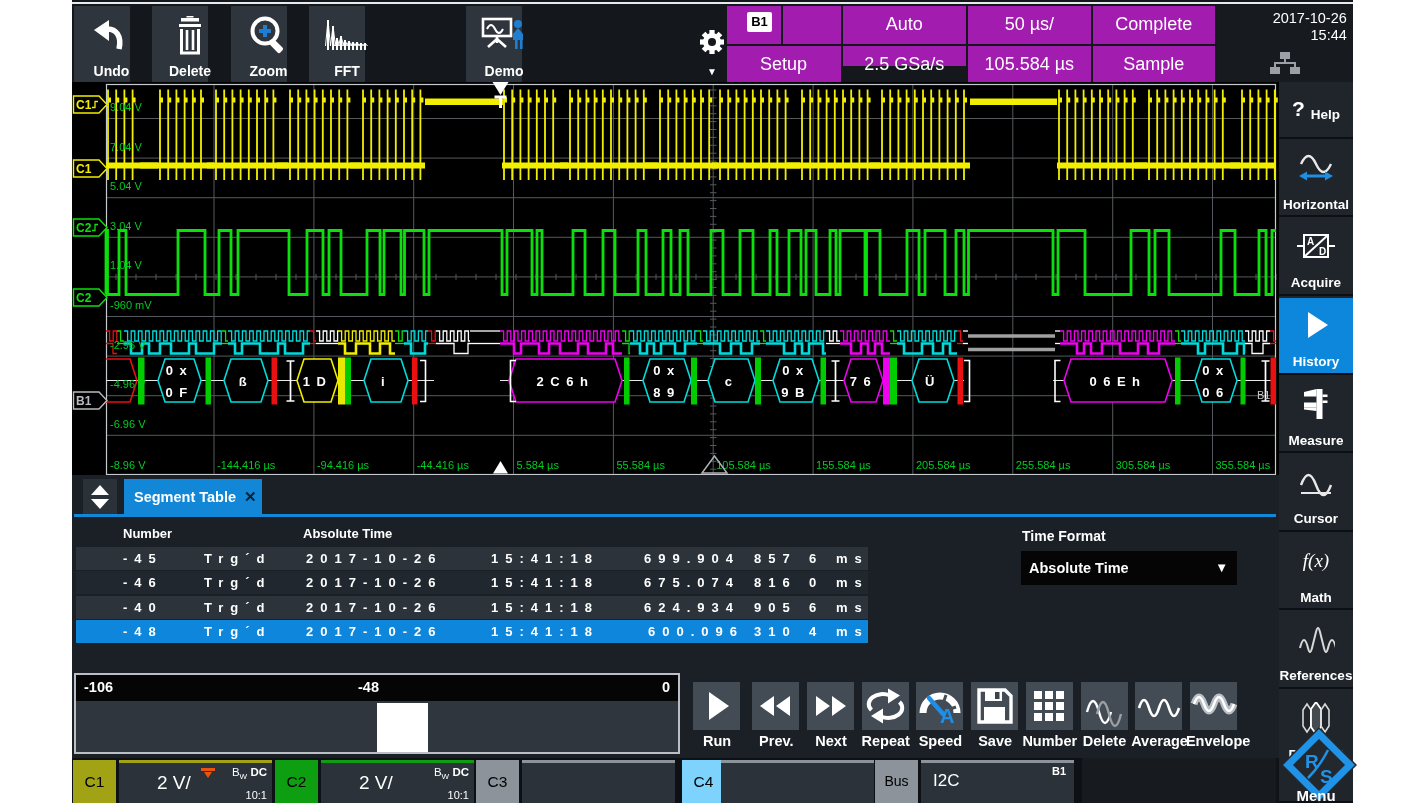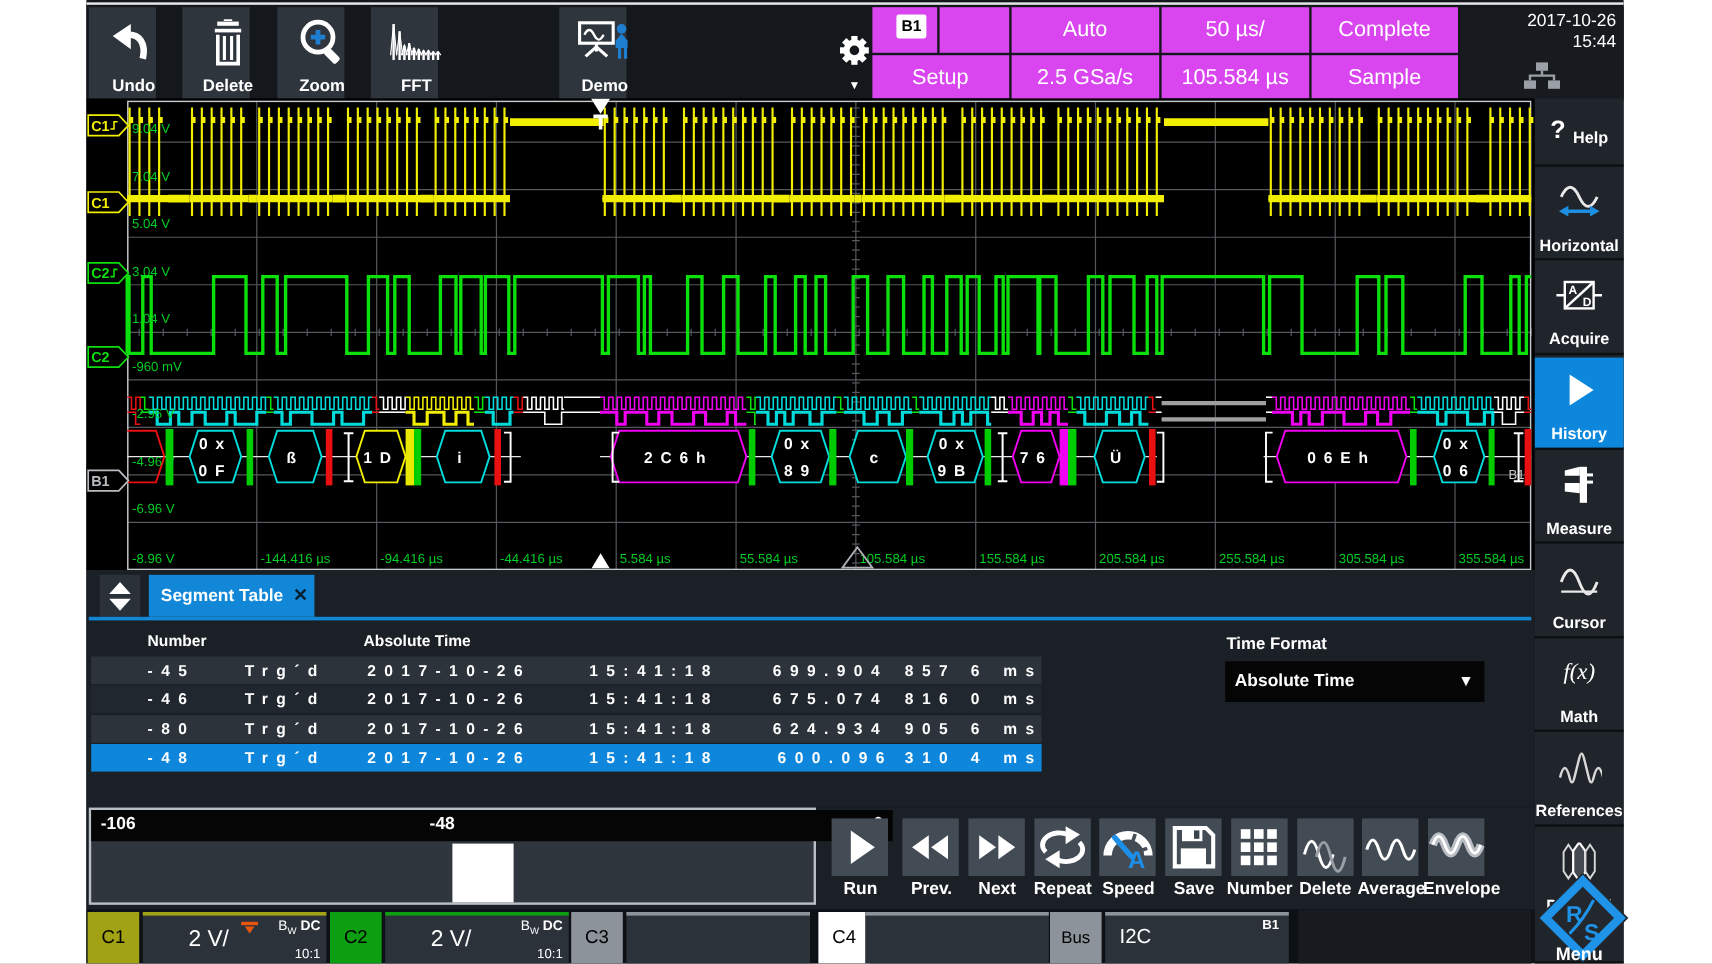--- a/index.html
+++ b/index.html
@@ -5,21 +5,21 @@
 #root { position:relative; width:1427px; height:803px; background:#ffffff; overflow:hidden; }
 #screen { position:absolute; left:72px; top:2px; width:1281px; height:801px; background:#101317; }
 #screen > * { position:absolute; }
 
 #topbar { left:0; top:0; width:1281px; height:80px; background:#14181c; border-top:2px solid #e8eaec; }
 .tbtn { position:absolute; top:2px; width:56px; height:78px; background:#2f353c; }
 .tic { position:absolute; top:6px; left:0; width:76px; height:48px; display:flex; align-items:center; justify-content:center; }
 .tlb { position:absolute; bottom:5px; width:76px; text-align:center; color:#fff; font-size:14px; font-weight:bold; }
 #gear { position:absolute; left:627px; top:25px; }
 #geardown { position:absolute; left:635px; top:62px; color:#fff; font-size:10px; }
-.scell { position:absolute; background:#d946ef; color:#fff; font-size:18px; text-align:center; }
+.scell { position:absolute; background:#a21caf; color:#fff; font-size:18px; text-align:center; }
 #datecell { position:absolute; left:1144.8px; top:2px; width:136px; height:78px; background:#171b20; color:#fff; }
 #b1badge { position:absolute; left:675px; top:8px; width:25px; height:20px; background:#fff; color:#000; font-size:13px; font-weight:bold; text-align:center; line-height:20px; border-radius:2px; }
 
 #wavewrap { left:0; top:80px; width:1207px; height:393px; background:#000; }
 
 #sidebar { left:1207px; top:80px; width:74px; height:721px; background:#20252b; }
 .sitem { position:absolute; left:0; width:74px; border-bottom:2px solid #0d1013; text-align:center; }
 .sitem.sel { background:#0d87dc; }
 .sic { margin-top:8px; height:38px; display:flex; align-items:center; justify-content:center; }
 .slb { color:#fff; font-size:13.5px; font-weight:bold; margin-top:10px; }
@@ -35,21 +35,21 @@
 .trow { position:absolute; left:4px; width:792px; height:23px; color:#fff; font-size:13px; font-weight:bold; letter-spacing:7px; }
 .trow span { position:absolute; top:4px; }
 .trow.a { background:#2c333b; }
 .trow.b { background:#21272e; }
 .trow.sel { background:#0d86dc; }
 #tfmt { position:absolute; left:950px; top:53px; color:#fff; font-size:14px; font-weight:bold; }
 #tfdrop { position:absolute; left:949px; top:76px; width:216px; height:34px; background:#050505; color:#fff; font-size:14.5px; font-weight:bold; line-height:34px; padding-left:8px; }
 #tfarr { position:absolute; right:9px; top:0; font-size:13px; }
 
 #sliderpanel { left:2px; top:671px; width:606px; height:81px; background:#30363d; border:2px solid #b9bfc4; }
-#slidertop { position:absolute; left:0; top:0; width:668px; height:26px; background:#050505; color:#fff; font-size:14.5px; font-weight:bold; }
+#slidertop { position:absolute; left:0; top:0; width:602px; height:26px; background:#050505; color:#fff; font-size:14.5px; font-weight:bold; }
 #handle { position:absolute; left:301px; top:28px; width:51px; height:49px; background:#fff; }
 .hbtn { position:absolute; top:680px; width:54px; }
 .htile { width:47px; height:48px; background:#434c55; }
 .hlb { width:56px; text-align:center; color:#fff; font-size:14.5px; font-weight:bold; margin-top:3px; margin-left:-4px; }
 
 #botbar { left:0; top:756px; width:1204px; height:45px; background:#0d1014; }
 .chtag { position:absolute; top:2px; width:43px; height:43px; color:#000; font-size:15.5px; text-align:center; line-height:43px; }
 .chinfo { position:absolute; top:2px; width:153px; height:43px; background:#2b323a; border-top:3px solid; }
 .vdiv { position:absolute; left:38px; top:9px; color:#fff; font-size:19px; }
 .bwdc { position:absolute; right:5px; top:3px; color:#fff; font-size:11.5px; }
@@ -145,21 +145,21 @@
             <rect x="-2.6" y="-12" width="5.2" height="6" fill="#fff" transform="rotate(225)"></rect>
             <rect x="-2.6" y="-12" width="5.2" height="6" fill="#fff" transform="rotate(270)"></rect>
             <rect x="-2.6" y="-12" width="5.2" height="6" fill="#fff" transform="rotate(315)"></rect>
             <circle r="4" fill="#14181c"></circle>
           </svg></div>
       <div id="geardown">▼</div>
       <div class="scell" style="left:654.6px;top:2px;width:54px;height:37.5px"></div>
       <div class="scell" style="left:710.6px;top:2px;width:58px;height:37.5px"></div>
       <div class="scell" style="left:654.6px;top:41.5px;width:114px;height:36.5px;line-height:36.5px">Setup</div>
       <div class="scell" style="left:770.6px;top:2px;width:123.3px;height:37.5px;line-height:37.5px">Auto</div>
-      <div class="scell" style="left:770.6px;top:41.5px;width:123.3px;height:38px;line-height:36.5px">2.5 GSa/s</div>
+      <div class="scell" style="left:770.6px;top:41.5px;width:123.3px;height:20px;line-height:36.5px">2.5 GSa/s</div>
       <div class="scell" style="left:895.9px;top:2px;width:122.9px;height:37.5px;line-height:37.5px">50 µs/</div>
       <div class="scell" style="left:895.9px;top:41.5px;width:122.9px;height:36.5px;line-height:36.5px">105.584 µs</div>
       <div class="scell" style="left:1020.8px;top:2px;width:122px;height:37.5px;line-height:37.5px">Complete</div>
       <div class="scell" style="left:1020.8px;top:41.5px;width:122px;height:36.5px;line-height:36.5px">Sample</div>
       <div id="b1badge">B1</div>
       <div id="datecell">
           <div style="text-align:right;padding:4px 6px 0 0;font-size:14.5px;line-height:17px">2017-10-26<br>15:44</div>
           <div style="margin-top:7px;margin-left:51px"><svg width="34" height="24" viewBox="0 0 34 24">
               <rect x="12" y="1" width="10" height="7" fill="#9aa0a5"></rect>
               <rect x="2" y="16" width="10" height="7" fill="#9aa0a5"></rect>
@@ -586,21 +586,21 @@
           <span style="left:47px">-46</span>
           <span style="left:128px">Trg´d</span>
           <span style="left:230px">2017-10-26</span>
           <span style="left:415px">15:41:18</span>
           <span style="left:568px">675.074</span>
           <span style="left:678px">816</span>
           <span style="left:733px">0</span>
           <span style="left:760px">ms</span>
         </div>
 <div class="trow a" style="top:120.5px">
-          <span style="left:47px">-80</span>
+          <span style="left:47px">-40</span>
           <span style="left:128px">Trg´d</span>
           <span style="left:230px">2017-10-26</span>
           <span style="left:415px">15:41:18</span>
           <span style="left:568px">624.934</span>
           <span style="left:678px">905</span>
           <span style="left:733px">6</span>
           <span style="left:760px">ms</span>
         </div>
 <div class="trow sel" style="top:145px">
           <span style="left:47px">-48</span>
@@ -720,21 +720,21 @@
           <span class="ratio">10:1</span>
         </div>
       <div class="chtag" style="left:203px;background:#0e9e12">C2</div>
       <div class="chinfo" style="left:249px;border-color:#0e9e12">
           <span class="vdiv">2 V/</span>
           <span class="bwdc">B<sub style="font-size:8px">W</sub> <b>DC</b></span>
           <span class="ratio">10:1</span>
         </div>
       <div class="chtag" style="left:404px;background:#8d939b">C3</div>
       <div class="chinfo" style="left:450px;border-color:#8d939b"></div>
-      <div class="chtag" style="left:610px;background:#ffffff">C4</div>
+      <div class="chtag" style="left:610px;background:#7dd3fc">C4</div>
       <div class="chinfo" style="left:649px;border-color:#8d939b"></div>
       <div class="chtag" style="left:803px;background:#8d939b;font-size:14px">Bus</div>
       <div class="chinfo" style="left:849px;border-color:#8d939b">
           <span style="position:absolute;left:12px;top:8px;color:#fff;font-size:17px">I2C</span>
           <span style="position:absolute;right:8px;top:2px;color:#fff;font-size:11px;font-weight:bold">B1</span>
         </div>
     </div>
   </div>
 </div>
 

